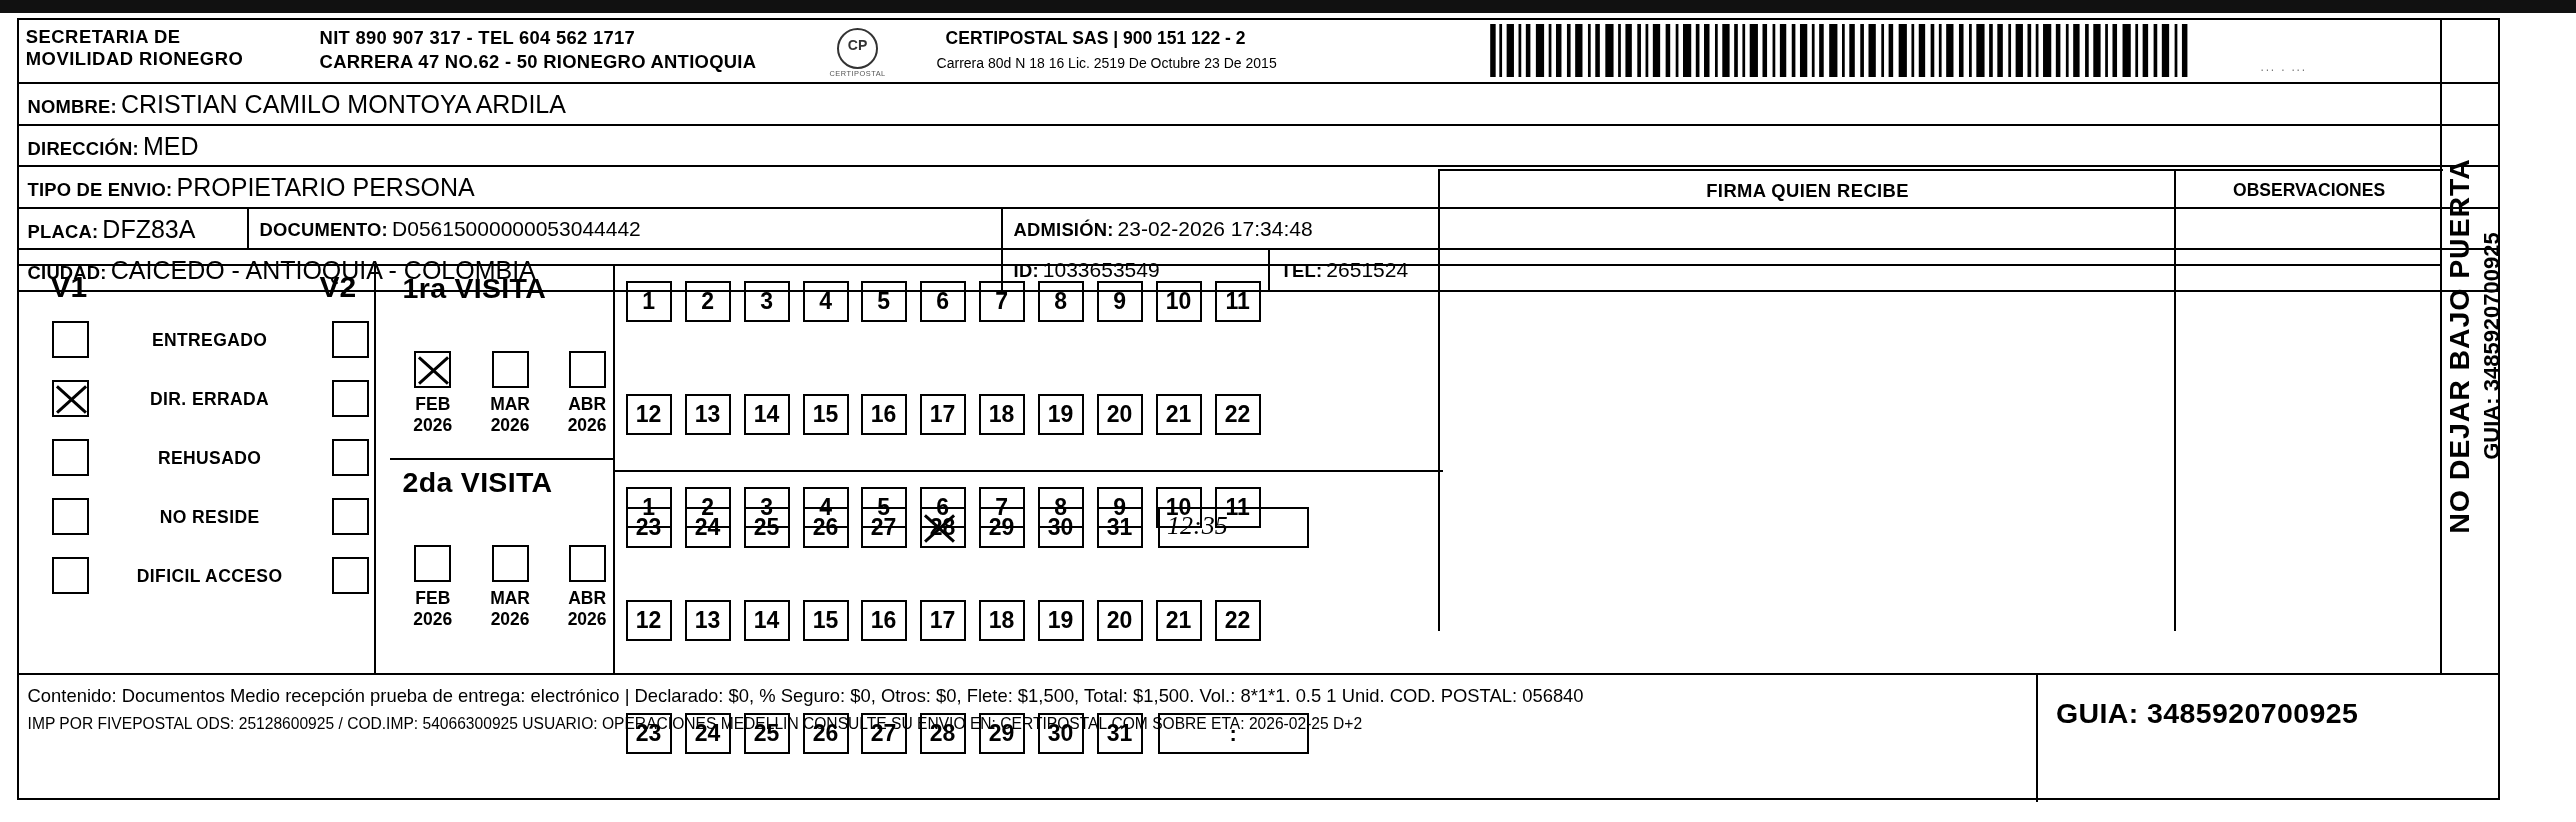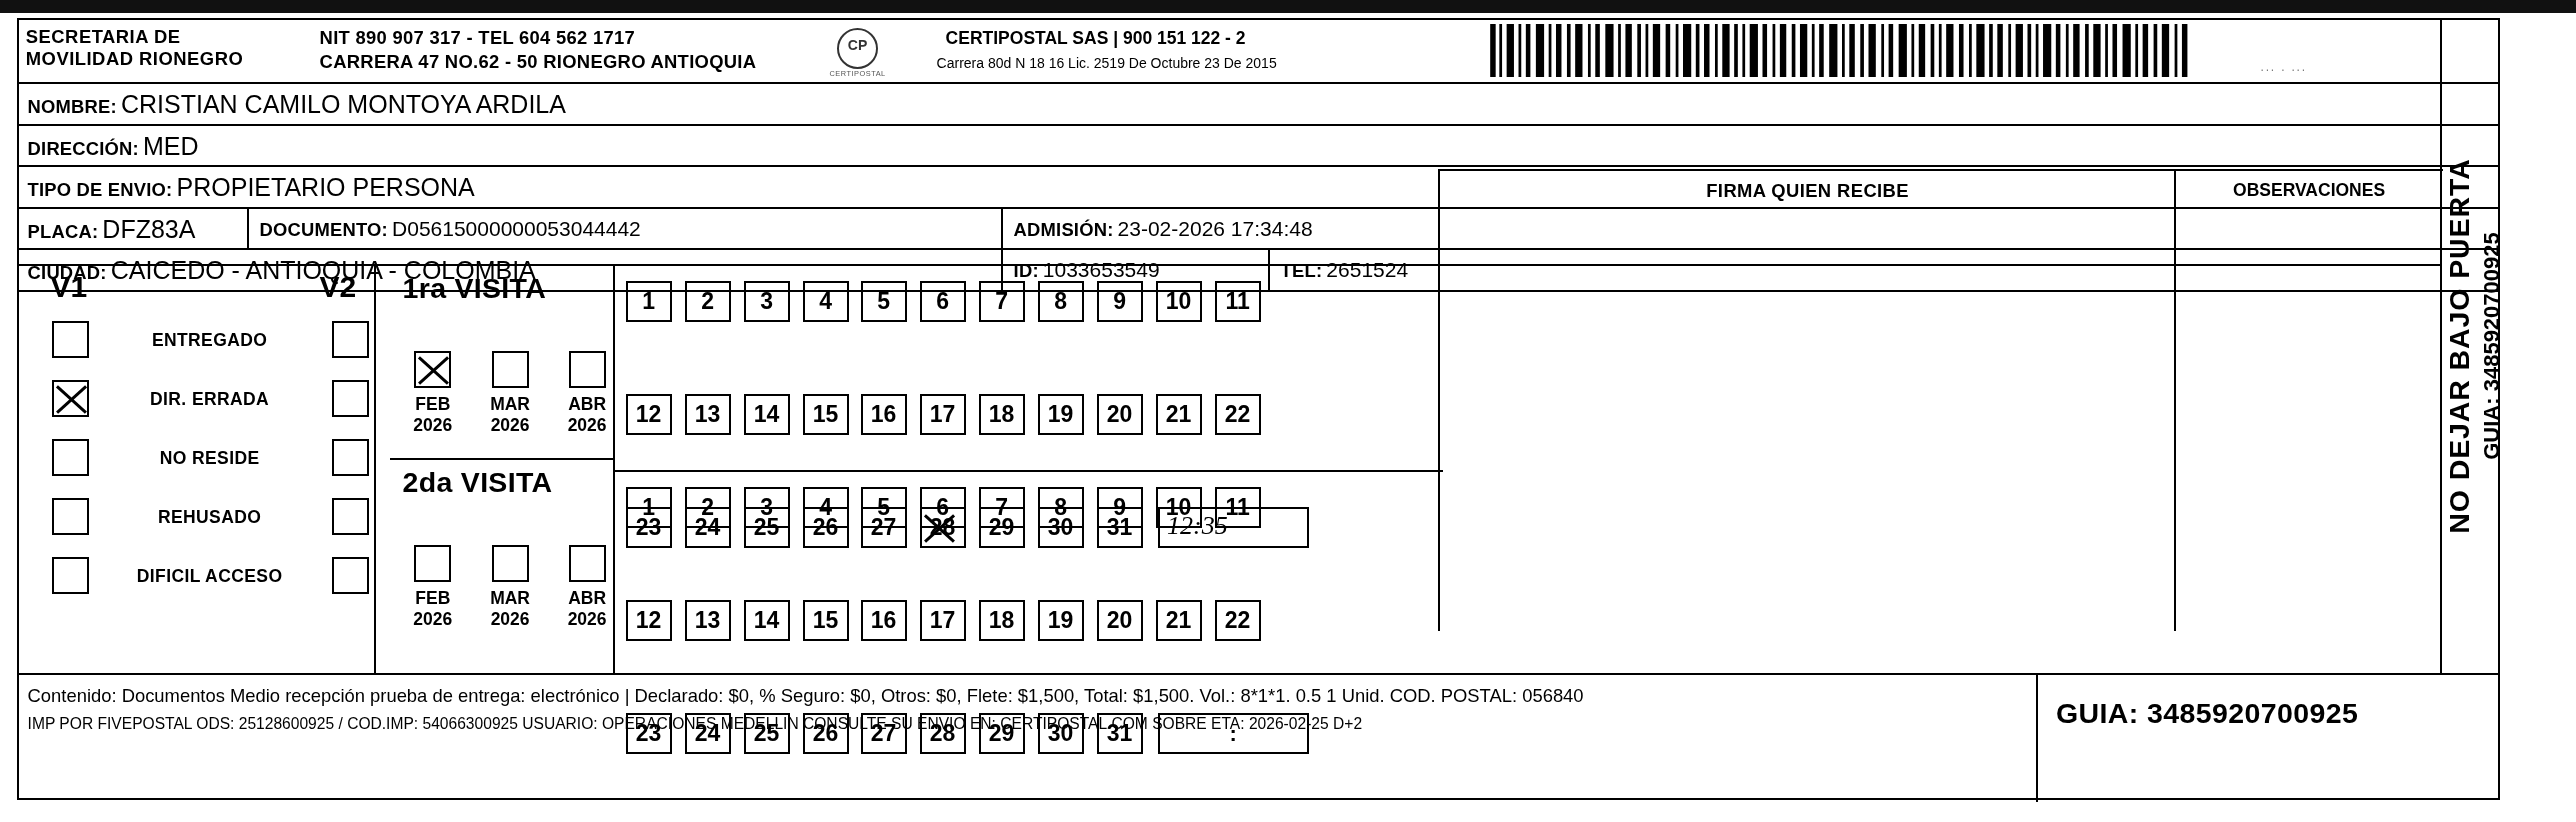--- a/index.html
+++ b/index.html
@@ -289,26 +289,26 @@
         </div>
         <div class="vrow">
           <div class="box l">
               <i class="x"></i>
             </div>
           <div class="vname">DIR. ERRADA</div>
           <div class="box r"></div>
         </div>
         <div class="vrow">
           <div class="box l"></div>
-          <div class="vname">NO RESIDE</div>
+          <div class="vname">REHUSADO</div>
           <div class="box r"></div>
         </div>
         <div class="vrow">
           <div class="box l"></div>
-          <div class="vname">REHUSADO</div>
+          <div class="vname">NO RESIDE</div>
           <div class="box r"></div>
         </div>
         <div class="vrow">
           <div class="box l"></div>
           <div class="vname">DIFICIL ACCESO</div>
           <div class="box r"></div>
         </div>
       </div>
 
       <div class="visitcol">

